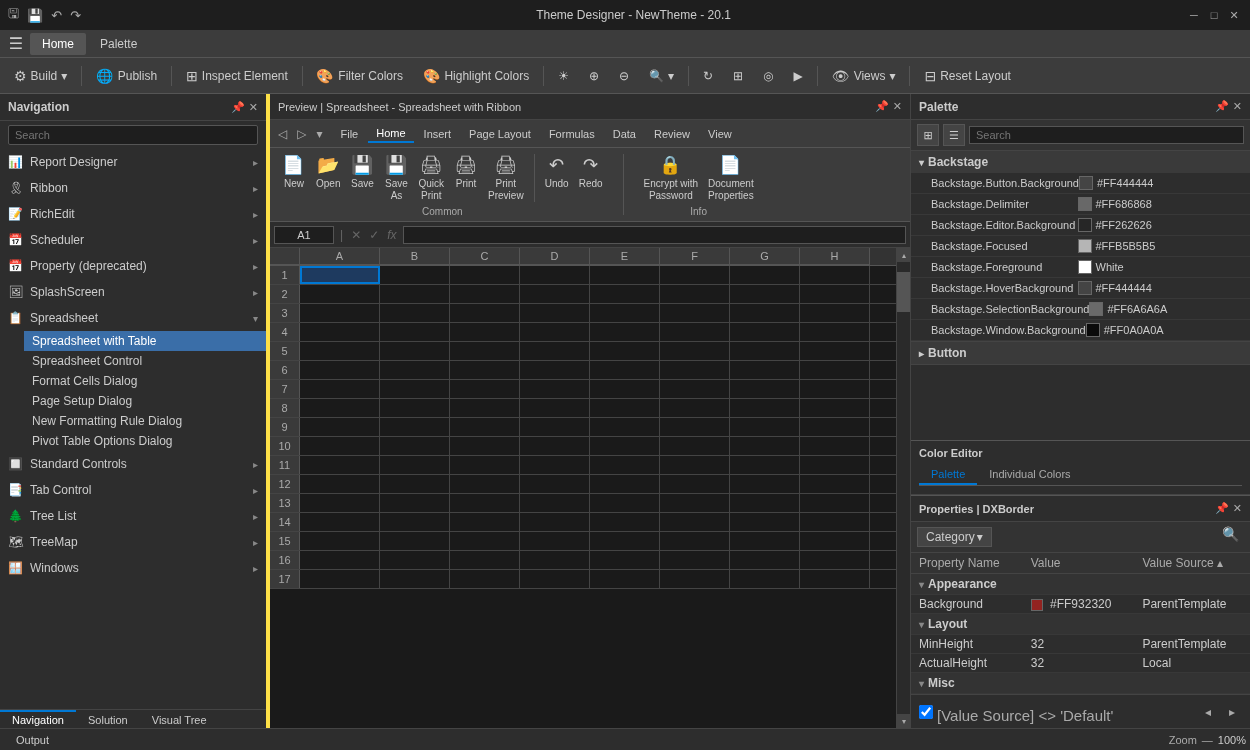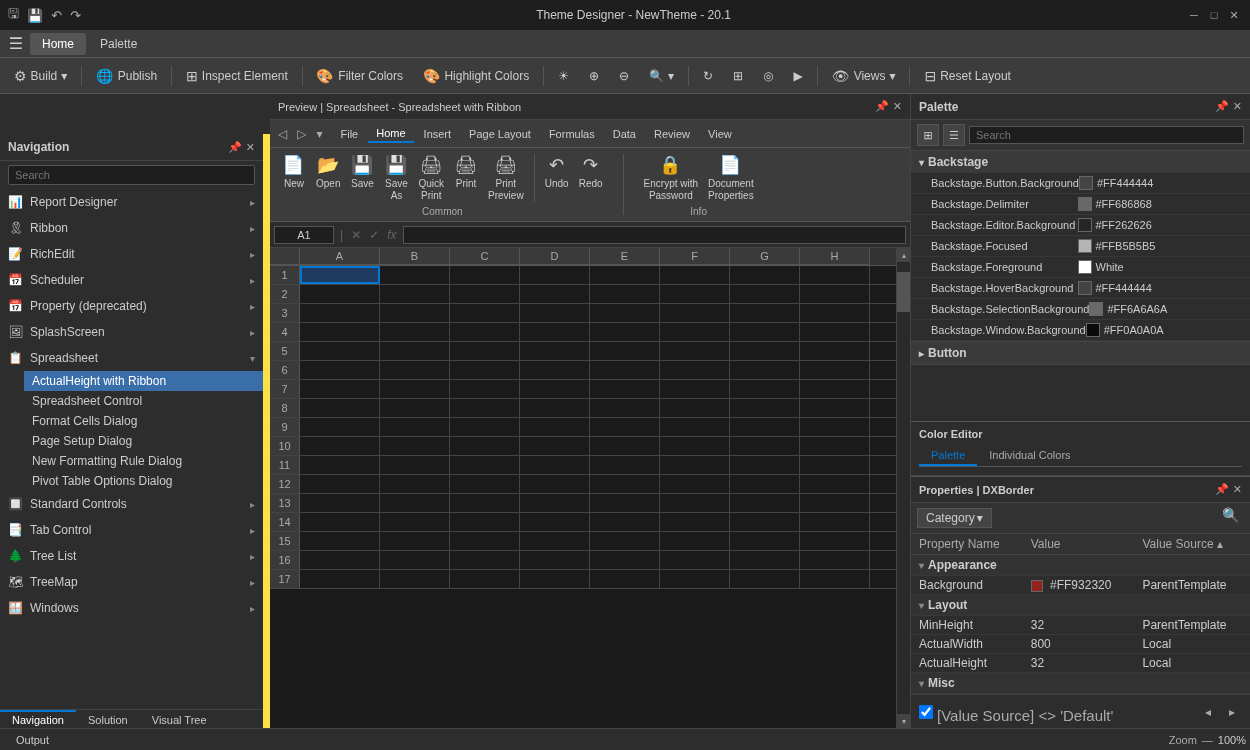--- a/index.html
+++ b/index.html
@@ -22,21 +22,21 @@
     
     #toolbar { height: 36px; background: #3c3c3c; display: flex; align-items: center; padding: 0 6px; gap: 4px; border-bottom: 1px solid #555; }
     .tb-btn { display: flex; align-items: center; gap: 4px; padding: 3px 8px; color: #ccc; cursor: pointer; border-radius: 2px; font-size: 12px; }
     .tb-btn .icon { font-size: 14px; }
     .tb-sep { width: 1px; height: 20px; background: #555; margin: 0 2px; }
 
     
     #main { display: flex; height: calc(750px - 30px - 28px - 36px - 22px); }
 
     
-    #nav-panel { width: 270px; background: #2d2d2d; border-right: 7px solid #fde047; display: flex; flex-direction: column; flex-shrink: 0; margin-top: 40px; }
+    #nav-panel { width: 270px; background: #2d2d2d; border-right: 4px solid #fde047; display: flex; flex-direction: column; flex-shrink: 0; }
     #nav-header { display: flex; align-items: center; justify-content: space-between; padding: 6px 8px; border-bottom: 1px solid #444; }
     #nav-header .label { color: #ccc; font-size: 12px; font-weight: 600; }
     #nav-header .hdr-icons { display: flex; gap: 4px; }
     #nav-header .hdr-icon { color: #aaa; cursor: pointer; font-size: 11px; }
     #nav-search { padding: 4px 8px; }
     #nav-search input { width: 100%; background: #1e1e1e; border: 1px solid #555; color: #ccc; padding: 3px 6px; border-radius: 2px; font-size: 11px; }
     #nav-tree { flex: 1; overflow-y: auto; }
     .nav-item { display: flex; align-items: center; padding: 5px 8px; cursor: pointer; color: #ccc; font-size: 12px; }
     .nav-item.selected { background: #0078d4; color: white; }
     .nav-item .item-icon { width: 16px; height: 16px; margin-right: 6px; font-size: 12px; display: flex; align-items: center; justify-content: center; }
@@ -299,21 +299,21 @@
       </div>
 
       <div class="nav-item">
         <span class="item-icon">📋</span>
         <span class="item-label">Spreadsheet</span>
         <span class="expand-icon">▾</span>
       </div>
 
       <div class="nav-sub">
         <div class="nav-item selected">
-          <span class="item-label">ActualHeight with Ribbon</span>
+          <span class="item-label">Spreadsheet with Table</span>
         </div>
         <div class="nav-item">
           <span class="item-label">Spreadsheet Control</span>
         </div>
         <div class="nav-item">
           <span class="item-label">Format Cells Dialog</span>
         </div>
         <div class="nav-item">
           <span class="item-label">Page Setup Dialog</span>
         </div>
@@ -810,25 +810,20 @@
 
           <tr class="section-row">
             <td colspan="3"><span class="expand">▾</span>Layout</td>
           </tr>
           <tr>
             <td>MinHeight</td>
             <td>32</td>
             <td class="prop-value-link">ParentTemplate</td>
           </tr>
           <tr>
-            <td>ActualWidth</td>
-            <td>800</td>
-            <td>Local</td>
-          </tr>
-          <tr>
             <td>ActualHeight</td>
             <td>32</td>
             <td>Local</td>
           </tr>
 
           <tr class="section-row">
             <td colspan="3"><span class="expand">▾</span>Misc</td>
           </tr>
         </tbody>
       </table>

